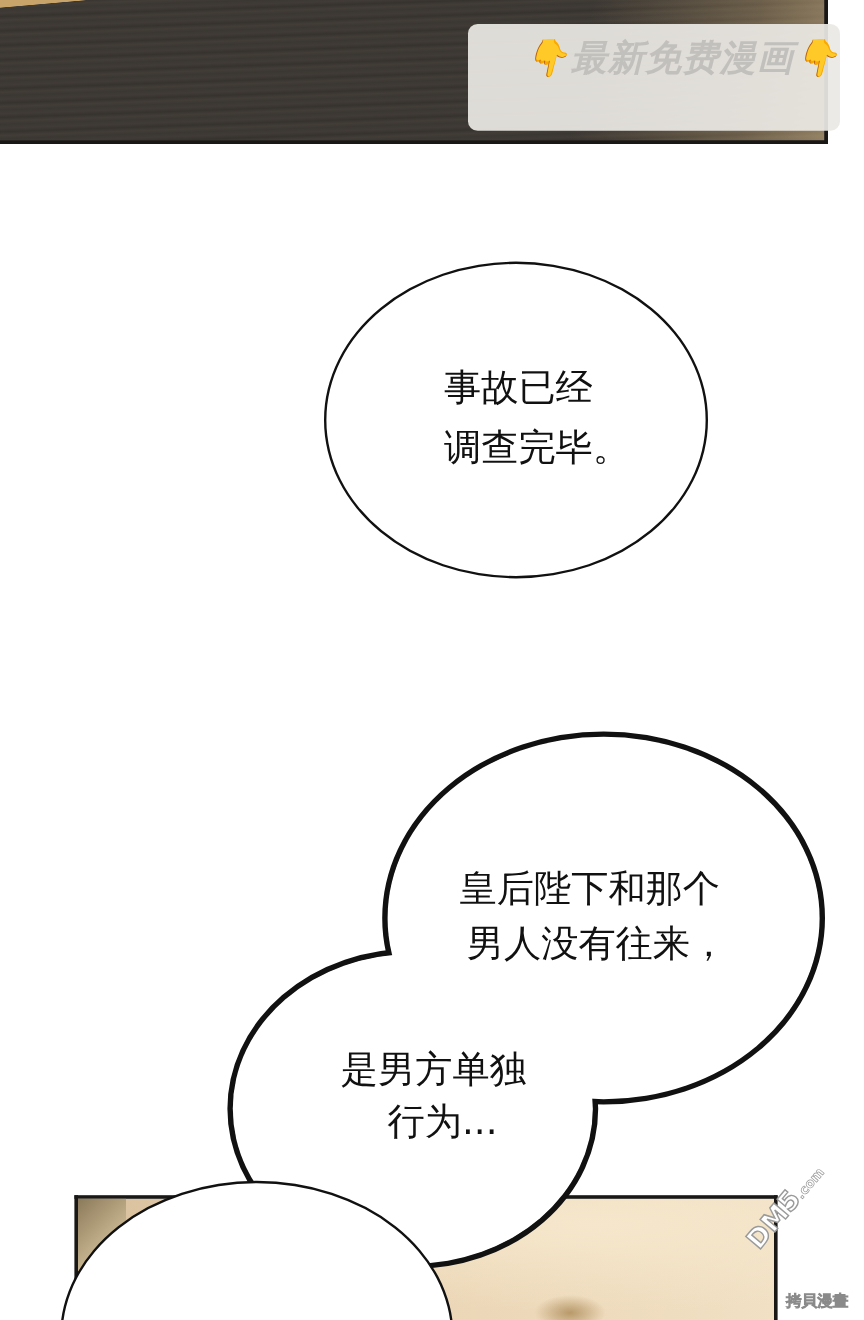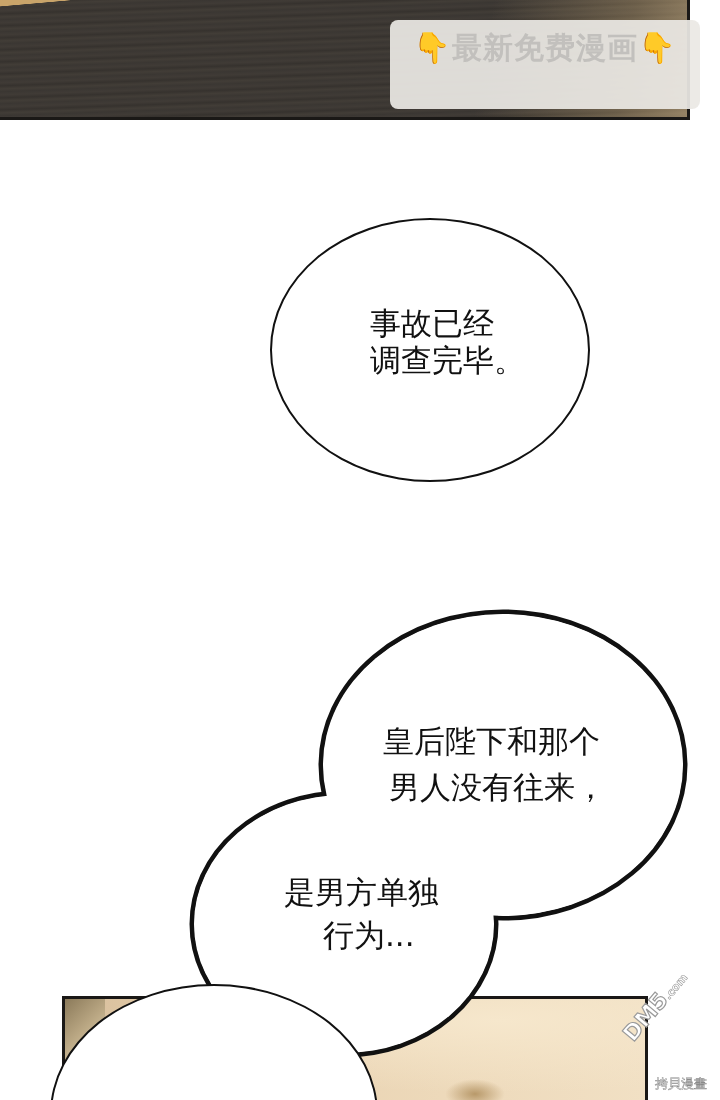--- a/index.html
+++ b/index.html
@@ -21,22 +21,22 @@
     position: absolute; left: 0; top: 0; width: 140px; height: 14px;
     background: linear-gradient(175deg, #c9a46a 0%, #c9a46a 40%, transparent 42%);
   }
   .wm-box {
     position: absolute; left: 390px; top: 20px; width: 310px; height: 89px;
     background: rgba(235,232,228,0.93);
     border-radius: 8px;
   }
   .wm-line1 {
     position: absolute; left: 0; top: 8px; width: 100%;
-    text-align: center; font-size: 30px; font-weight: bold; color: #c2c0bd;
-    letter-spacing: 1px; white-space: nowrap;
+    text-align: right; font-size: 30px; font-weight: bold; color: #c2c0bd;
+    letter-spacing: 1px; white-space: nowrap; font-style: italic;
   }
   .wm-line1 .hand { color: #f2b418; font-weight: normal; }
   .wm-line2 {
     position: absolute; left: 0; top: 46px; width: 100%;
     text-align: center; font-size: 32px; color: #c2c0bd;
     font-family: "Liberation Sans", sans-serif; white-space: nowrap;
     letter-spacing: 0px;
   }
   .bubble {
     position: absolute; background: #ffffff; border: 2.5px solid #111;
@@ -63,40 +63,40 @@
   }
   .dm5 {
     position: absolute; left: 618px; top: 1030px; transform: rotate(-50deg);
     transform-origin: left top;
     font-family: "DejaVu Sans", sans-serif; font-weight: bold; font-size: 22px;
     color: #ffffff; -webkit-text-stroke: 1.2px #9a9a9a; white-space: nowrap;
   }
   .dm5 small { font-size: 11px; -webkit-text-stroke: 0.6px #9a9a9a; }
   .dm5-sub {
     position: absolute; left: 655px; top: 1075px; font-size: 13px; color: #ffffff;
-    -webkit-text-stroke: 0.5px #8a8a8a; white-space: nowrap;
+    -webkit-text-stroke: 0.5px #8a8a8a; white-space: nowrap; font-weight: bold;
   }
   svg.b2 { position: absolute; left: 0; top: 0; }
 </style>
 </head>
 <body>
 
 <div class="panel-top">
   <div class="edge"></div>
 </div>
 
 <div class="wm-box">
   <div class="wm-line1">
     <span class="hand">👇</span><span>最新免费漫画</span><span class="hand">👇</span>
   </div>
 </div>
 
 <div class="bubble" style="left:270px; top:218px; width:320px; height:264px;"></div>
 <div class="bubble-text" style="left:370px; top:298px;">事故已经</div>
-<div class="bubble-text" style="left:370px; top:335px;text-align:center;">调查完毕。</div>
+<div class="bubble-text" style="left:370px; top:348px;text-align:center;">调查完毕。</div>
 
 <div class="panel-bottom">
   <div class="decor"></div>
   <div class="decor2"></div>
 </div>
 
 <svg class="b2" width="720" height="1100">
   <defs>
     <clipPath id="clipLower">
       <rect x="0" y="0" width="720" height="1100"></rect>

